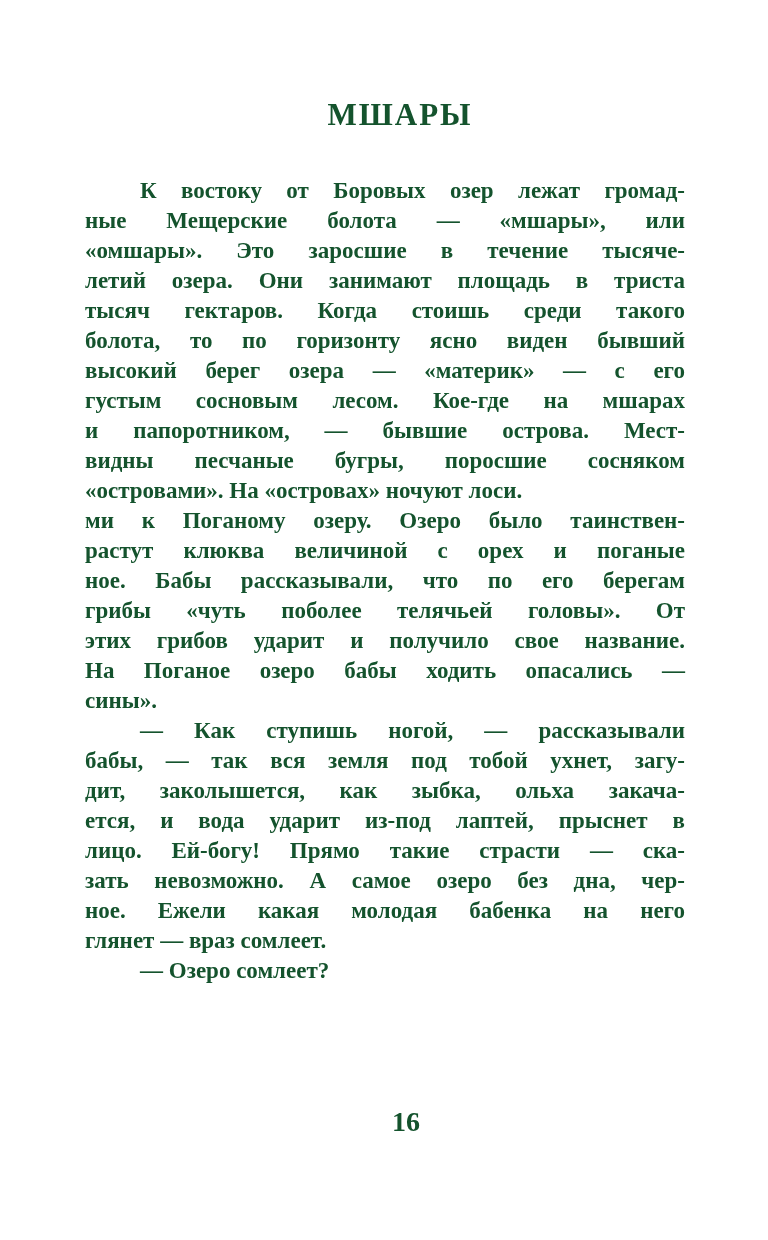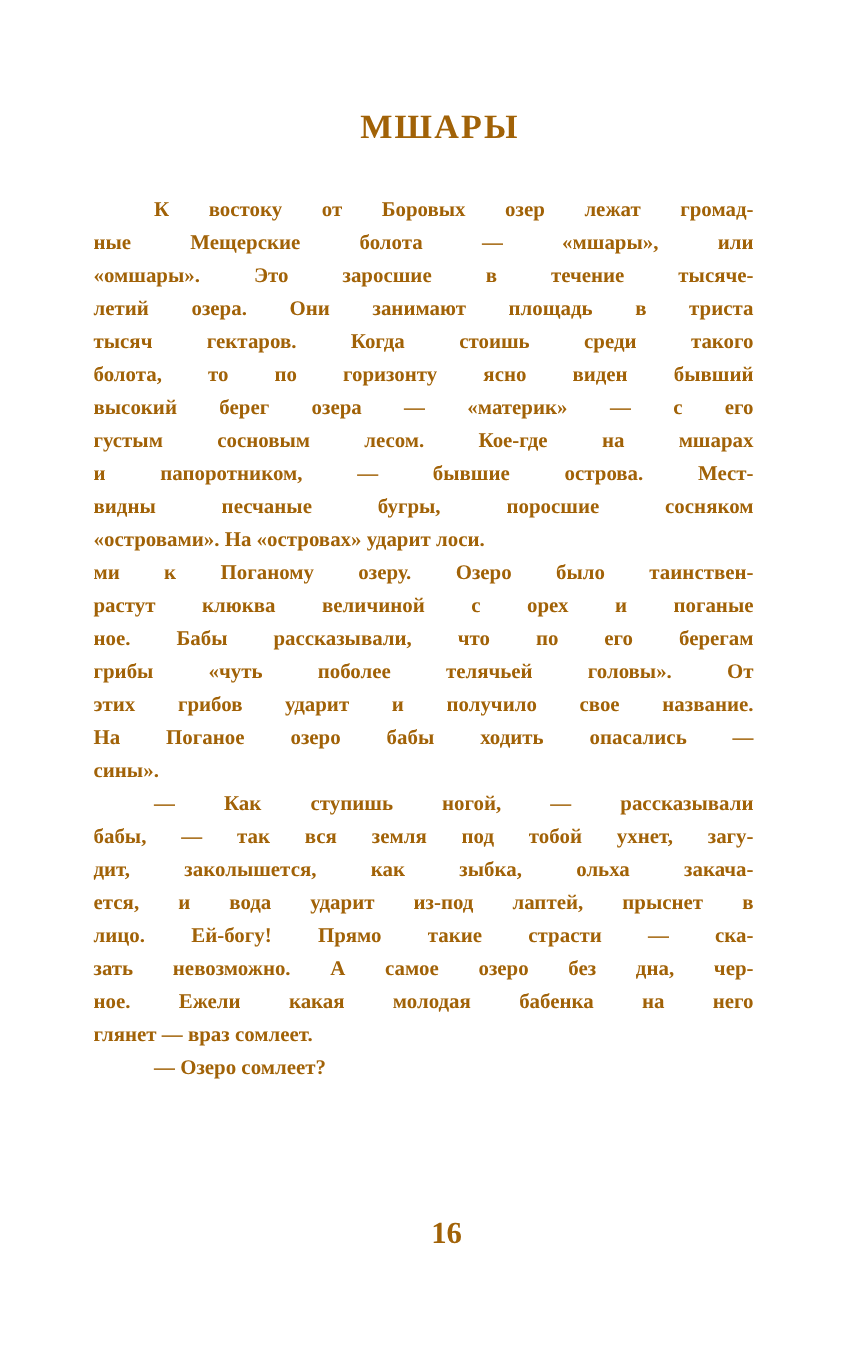--- a/index.html
+++ b/index.html
@@ -7,39 +7,39 @@
     padding: 0;
     background: #ffffff;
   }
   .page {
     position: relative;
     width: 768px;
     height: 1240px;
     background: #ffffff;
     font-family: "Liberation Serif", "DejaVu Serif", serif;
     font-weight: bold;
-    color: #a16207;
+    color: #14532d;
     overflow: hidden;
   }
   .title {
     position: absolute;
     top: 98px;
     left: 32px;
     width: 736px;
     text-align: center;
     font-size: 31px;
     line-height: 34px;
     letter-spacing: 2px;
   }
   .text-block {
     position: absolute;
     top: 176px;
     left: 85px;
     width: 600px;
-    font-size: 19px;
+    font-size: 23px;
     line-height: 30px;
   }
   .line {
     height: 30px;
     text-align: justify;
     text-align-last: justify;
     white-space: normal;
   }
   .line.indent {
     text-indent: 55px;
@@ -66,21 +66,21 @@
       <div class="line indent">К востоку от Боровых озер лежат громад-</div>
       <div class="line">ные Мещерские болота — «мшары», или</div>
       <div class="line">«омшары». Это заросшие в течение тысяче-</div>
       <div class="line">летий озера. Они занимают площадь в триста</div>
       <div class="line">тысяч гектаров. Когда стоишь среди такого</div>
       <div class="line">болота, то по горизонту ясно виден бывший</div>
       <div class="line">высокий берег озера — «материк» — с его</div>
       <div class="line">густым сосновым лесом. Кое-где на мшарах</div>
       <div class="line">и папоротником, — бывшие острова. Мест-</div>
       <div class="line">видны песчаные бугры, поросшие сосняком</div>
-      <div class="line last">«островами». На «островах» ударит лоси.</div>
+      <div class="line last">«островами». На «островах» ночуют лоси.</div>
       <div class="line">ми к Поганому озеру. Озеро было таинствен-</div>
       <div class="line">растут клюква величиной с орех и поганые</div>
       <div class="line">ное. Бабы рассказывали, что по его берегам</div>
       <div class="line">грибы «чуть поболее телячьей головы». От</div>
       <div class="line">этих грибов ударит и получило свое название.</div>
       <div class="line">На Поганое озеро бабы ходить опасались —</div>
       <div class="line last">сины».</div>
       <div class="line indent">— Как ступишь ногой, — рассказывали</div>
       <div class="line">бабы, — так вся земля под тобой ухнет, загу-</div>
       <div class="line">дит, заколышется, как зыбка, ольха закача-</div>

